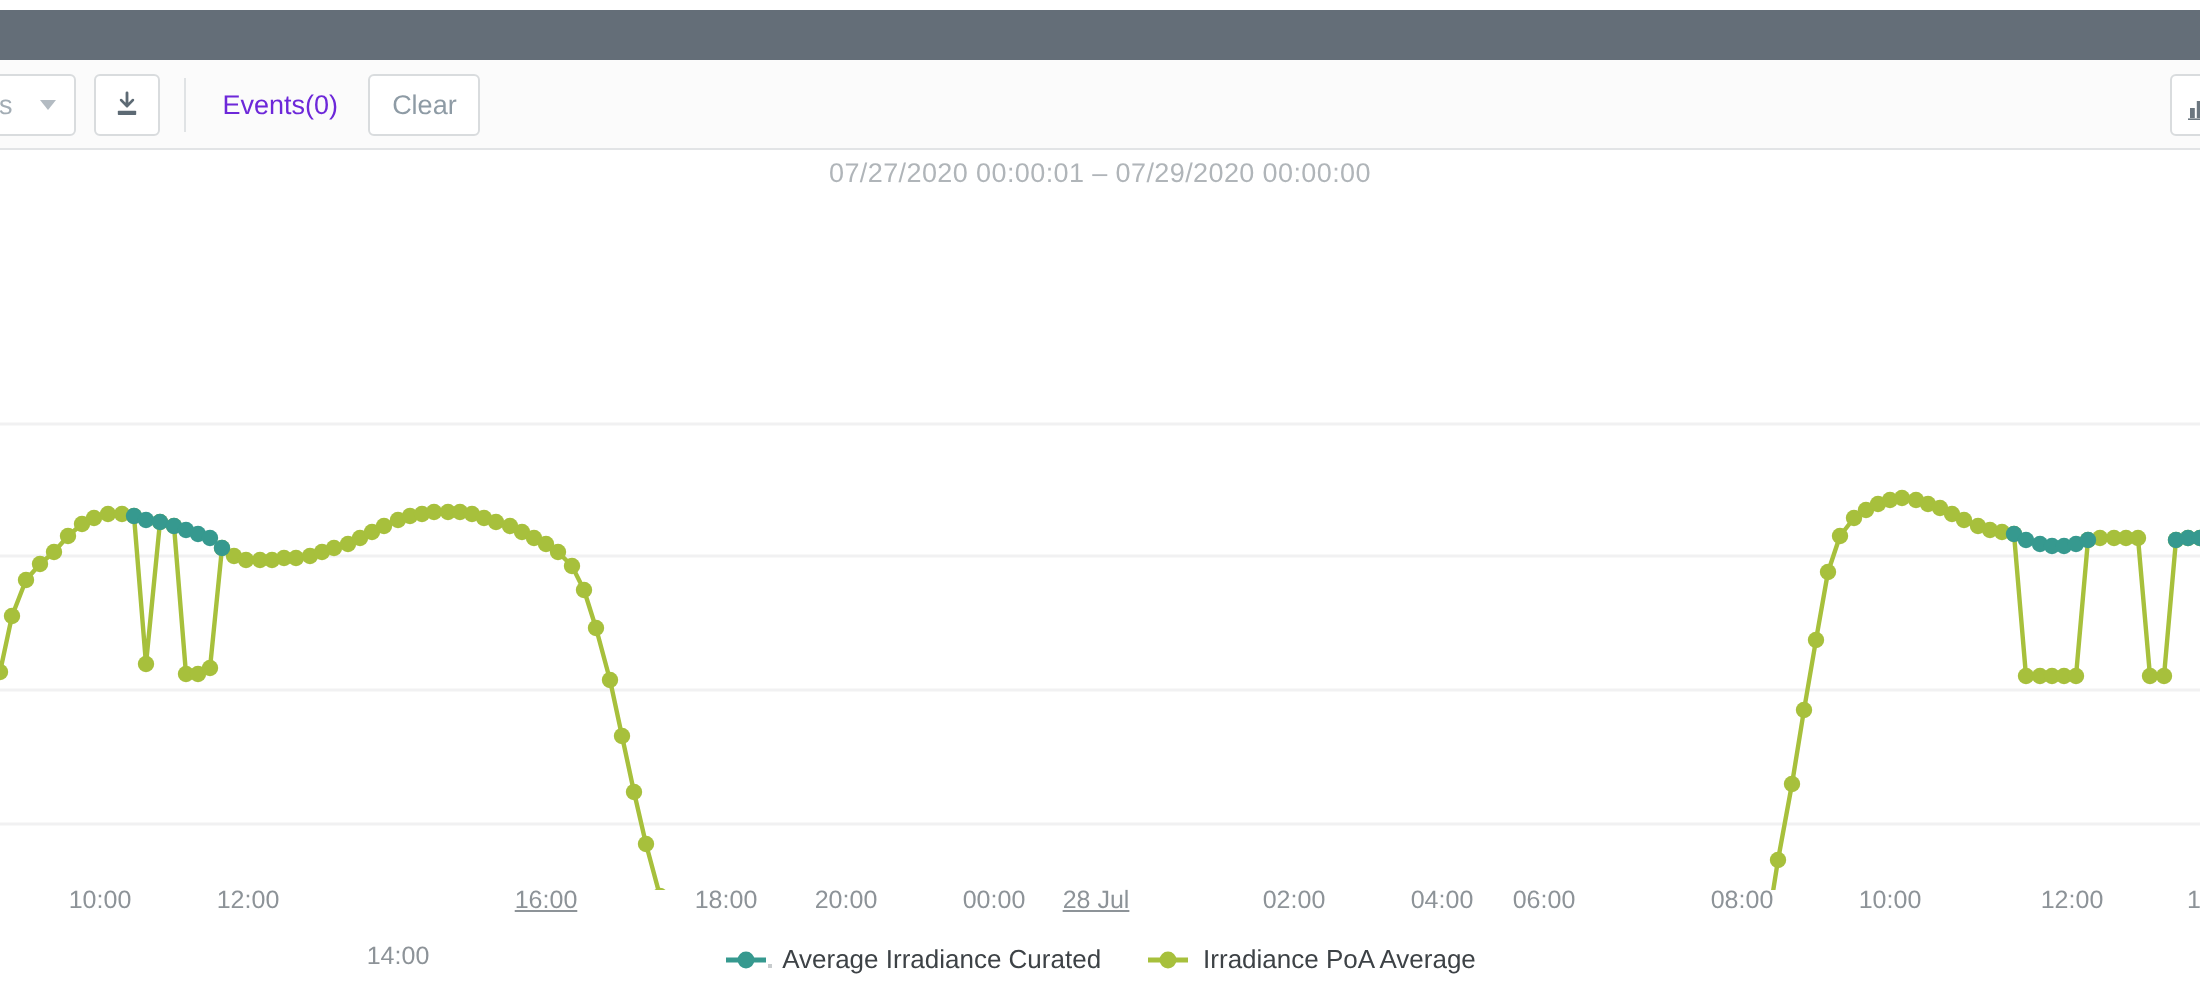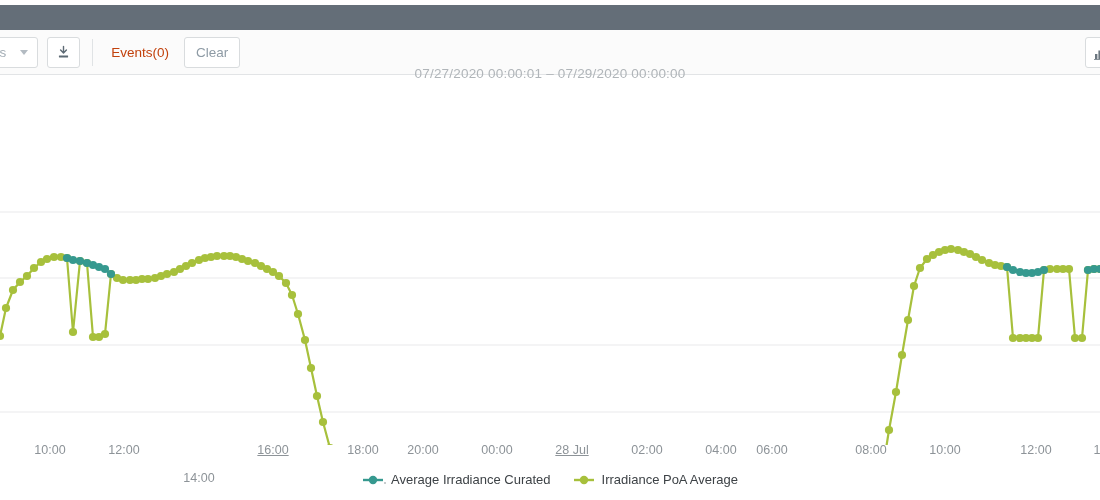--- a/index.html
+++ b/index.html
@@ -82,38 +82,38 @@
     border-left: 4.5px solid transparent;
     border-right: 4.5px solid transparent;
     border-top: 5px solid #b3bbc2;
   }
   .tb-sep {
     width: 1px; height: 27px;
     background: #e0e3e5;
     margin: 0 3px;
   }
   .tb-plain {
-    color: #c2410c;
+    color: #6d28d9;
     font-size: 13.5px;
     padding: 0 6px;
     white-space: nowrap;
     cursor: pointer;
   }
   .tb-group-right {
     position: absolute;
     right: -18px; top: 7px;
     display: flex;
     align-items: center;
     gap: 9px;
   }
 
   
   #chart-range-title {
     position: absolute;
-    left: 0; top: 66px;
+    left: 0; top: 79px;
     width: 1100px;
     text-align: center;
     font-size: 13.5px;
     color: #b0b5b9;
     letter-spacing: .2px;
   }
 
   
   #plot-area {
     position: absolute;
@@ -439,21 +439,21 @@
 </div>
 
 <div id="x-axis-labels">
     <div class="xtick" style="left: 50px;">10:00</div>
     <div class="xtick" style="left: 124px;">12:00</div>
     <div class="xtick" style="left: 199px; margin-top: 28px;">14:00</div>
     <div class="xtick" style="left: 273px; text-decoration: underline;">16:00</div>
     <div class="xtick" style="left: 363px;">18:00</div>
     <div class="xtick" style="left: 423px;">20:00</div>
     <div class="xtick" style="left: 497px;">00:00</div>
-    <div class="xtick" style="left: 572px; text-decoration: underline;">28 Jul</div>
+    <div class="xtick" style="left: 548px; text-decoration: underline;">28 Jul</div>
     <div class="xtick" style="left: 647px;">02:00</div>
     <div class="xtick" style="left: 721px;">04:00</div>
     <div class="xtick" style="left: 772px;">06:00</div>
     <div class="xtick" style="left: 871px;">08:00</div>
     <div class="xtick" style="left: 945px;">10:00</div>
     <div class="xtick" style="left: 1036px;">12:00</div>
     <div class="xtick" style="left: 1097px;">1</div>
   </div>
 
 <div id="legend">

